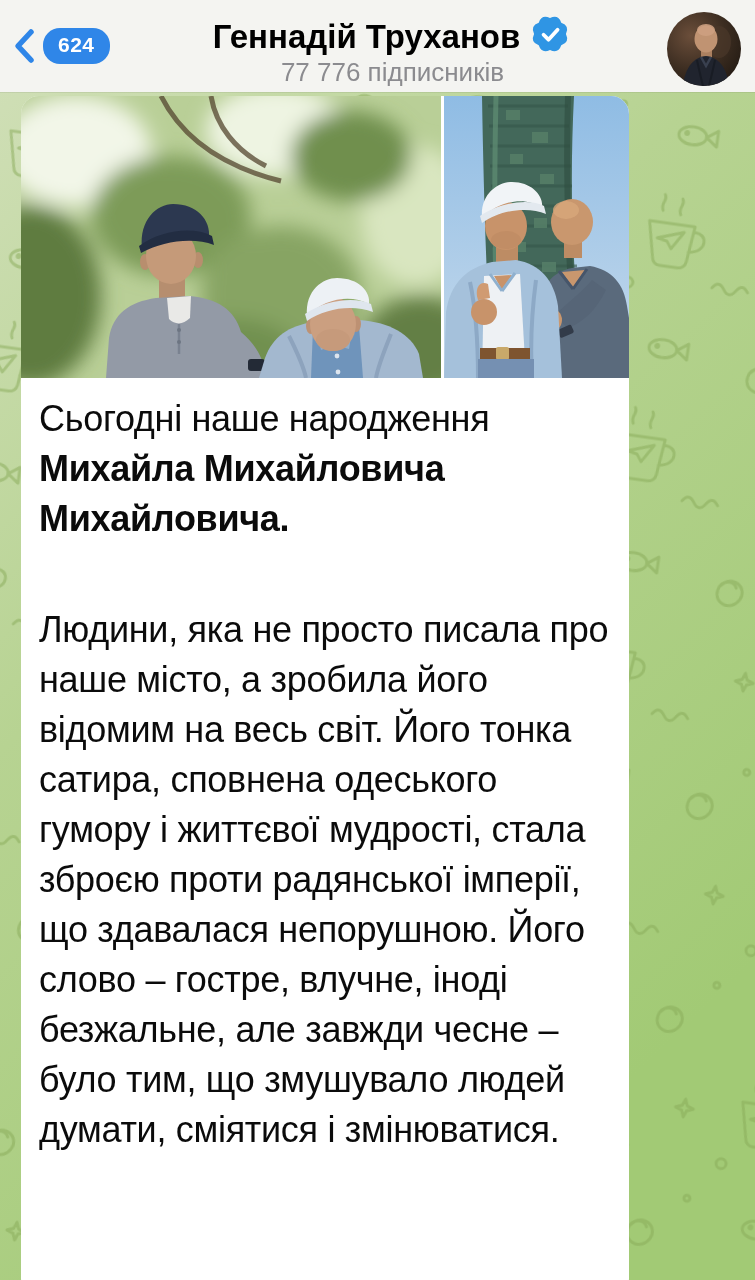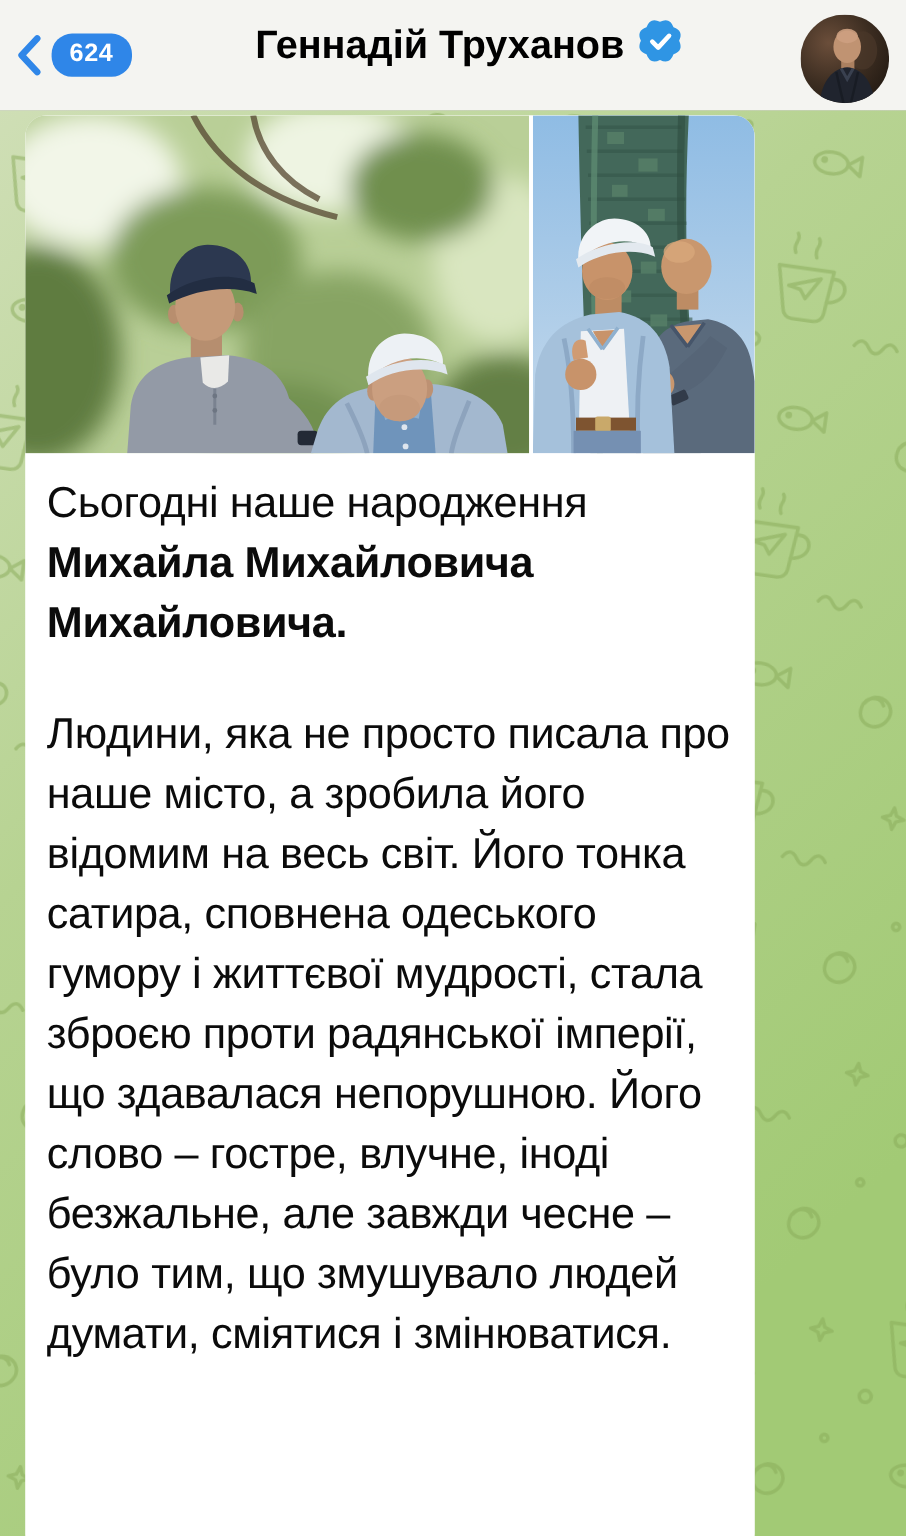--- a/index.html
+++ b/index.html
@@ -80,21 +80,21 @@
   .photo svg{display:block;}
   .photo-left{width:420px;}
   .photo-right{width:185px;}
 
   .message-text{
     padding:16px 18px 28px 18px;
     font-size:36px;line-height:50px;
     letter-spacing:-0.3px;
     color:var(--text-color);
   }
-  .message-text p + p{margin-top:42px;}
+  .message-text p + p{margin-top:61px;}
   .message-text strong{font-weight:700;}
 </style>
 </head>
 <body>
 
 <svg class="wallpaper" width="755" height="1280" aria-hidden="true">
   <defs>
     <linearGradient id="wg" x1="0" y1="0" x2="0.55" y2="1">
       <stop offset="0" stop-color="#d2e0ba"></stop>
       <stop offset="0.45" stop-color="#b7d392"></stop>
@@ -266,20 +266,21 @@
   </div>
 
   <div class="header-center">
     <div class="title-row">
       <span class="channel-title">Геннадій Труханов</span>
       <svg class="verified-seal" width="44" height="44" viewBox="-3 -3 58 58">
         <path d="M47,26 Q52.3,36.9 40.85,40.85 Q36.9,52.3 26,47 Q15.1,52.3 11.15,40.85 Q-0.3,36.9 5,26 Q-0.3,15.1 11.15,11.15 Q15.1,-0.3 26,5 Q36.9,-0.3 40.85,11.15 Q52.3,15.1 47,26 Z" fill="#2f95e4"></path>
         <path d="M17.5,27 L24,33.5 L36,20.5" stroke="#ffffff" stroke-width="5" fill="none" stroke-linecap="round" stroke-linejoin="round"></path>
       </svg>
     </div>
+    <div class="channel-subtitle">77 776 підписників</div>
   </div>
 
   <div class="avatar">
     <svg width="74" height="74" viewBox="0 0 74 74">
       <defs>
         <radialGradient id="av" cx="32%" cy="32%" r="85%">
           <stop offset="0" stop-color="#6b4e3a"></stop>
             <stop offset="0.55" stop-color="#3c2d21"></stop>
             <stop offset="1" stop-color="#201811"></stop>
         </radialGradient>

